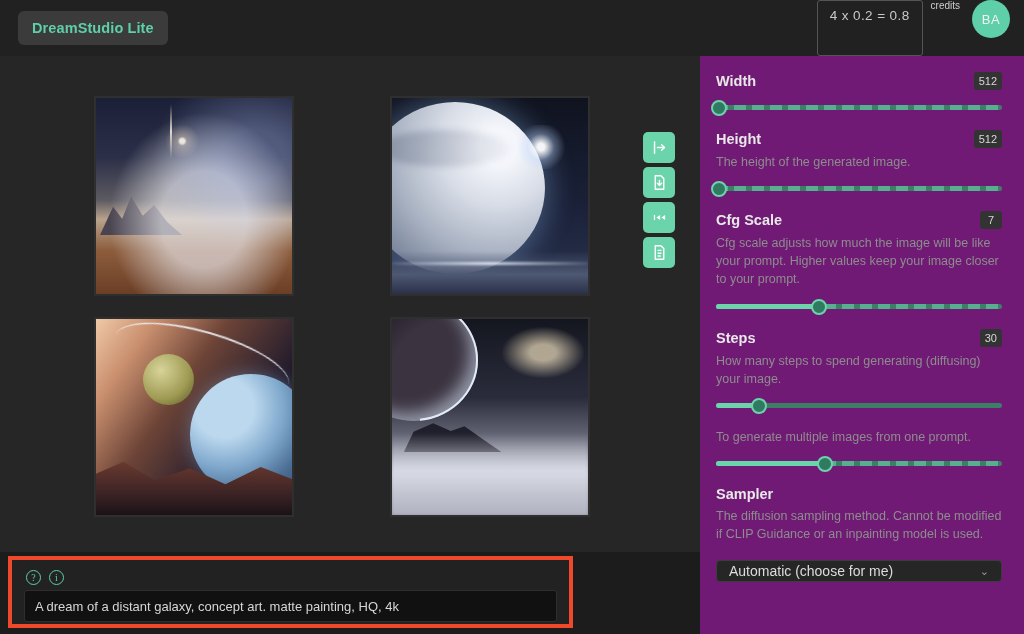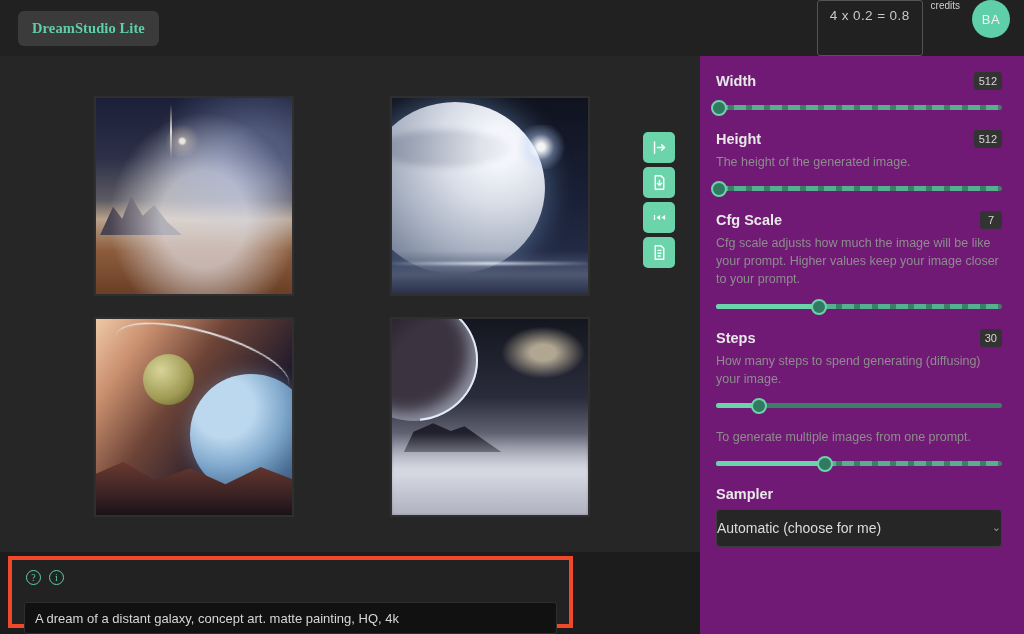--- a/index.html
+++ b/index.html
@@ -20,21 +20,20 @@
     position: relative;
   }
   .brand {
     background: #3b3b3b;
     color: #5ecfa8;
     font-weight: bold;
     font-size: 14.5px;
     padding: 9px 14px;
     border-radius: 6px;
     letter-spacing: .1px;
-    font-family: Liberation Serif, serif;
   }
   .header-right {
     position: absolute; right: 14px; top: 0; height: 56px;
     display: flex; gap: 12px;
   }
   .credit-box {
     border: 1px solid #555; border-radius: 3px;
     color: #c9c9c9; font-size: 13.5px;
     padding: 7px 12px; background: transparent;
     letter-spacing: .4px;
@@ -217,21 +216,21 @@
     display:flex; gap: 8px; align-items:center;
   }
   .help-icn {
     width: 15px; height: 15px; border-radius: 50%;
     border: 1px solid #5ecfa8; color:#5ecfa8;
     font-size: 10px; line-height: 13px; text-align:center;
     font-family: "Liberation Serif", serif;
     cursor: pointer;
   }
   .prompt-input {
-    position:absolute; left: 12px; top: 42px;
+    position:absolute; left: 12px; top: 30px;
     width: 533px; height: 32px;
     background: #111111;
     border: 1px solid #2e2e2e; border-radius: 3px;
     color: #d6d6d6; font-size: 13px;
     padding: 0 10px;
     display:flex; align-items:center;
     font-family: "Liberation Sans", sans-serif;
     outline: none;
   }
 
@@ -270,25 +269,25 @@
     background: #6bd4ab; border-radius: 3px;
   }
   .thumbdot {
     position:absolute; top: 1px; width: 16px; height: 16px;
     border-radius: 50%; background: #2f7a61;
     border: 2px solid #6bd4ab;
     transform: translateX(-8px);
     cursor: pointer;
   }
   .select {
-    margin-top: 7px;
+    margin-top: 17px;
     background: #262626; border: 1px solid #3c3c3c; border-radius: 4px;
     color: #dcdcdc; font-size: 14px;
-    height: 38px; display:flex; align-items:center;
-    justify-content: space-between; padding: 0 0;
+    height: 22px; display:flex; align-items:center;
+    justify-content: space-between; padding: 0 12px;
     cursor: pointer;
   }
   .chev { color:#9a9a9a; font-size: 11px; }
 </style>
 </head>
 <body>
 
 <div class="app">
 
   <div class="header">
@@ -430,20 +429,21 @@
               <div class="fill" style="width: 38%;"></div>
               <div class="thumbdot" style="left: 38%;"></div>
             </div>
           </div>
         </div>
 
       <div class="ctrl">
         <div class="ctrl-head">
           <div class="ctrl-title">Sampler</div>
         </div>
+        <div class="ctrl-desc">The diffusion sampling method. Cannot be modified if CLIP Guidance or an inpainting model is used.</div>
         <div class="select">
           <span>Automatic (choose for me)</span>
           <span class="chev">⌄</span>
         </div>
       </div>
     </div>
 
   </div>
 </div>
 

